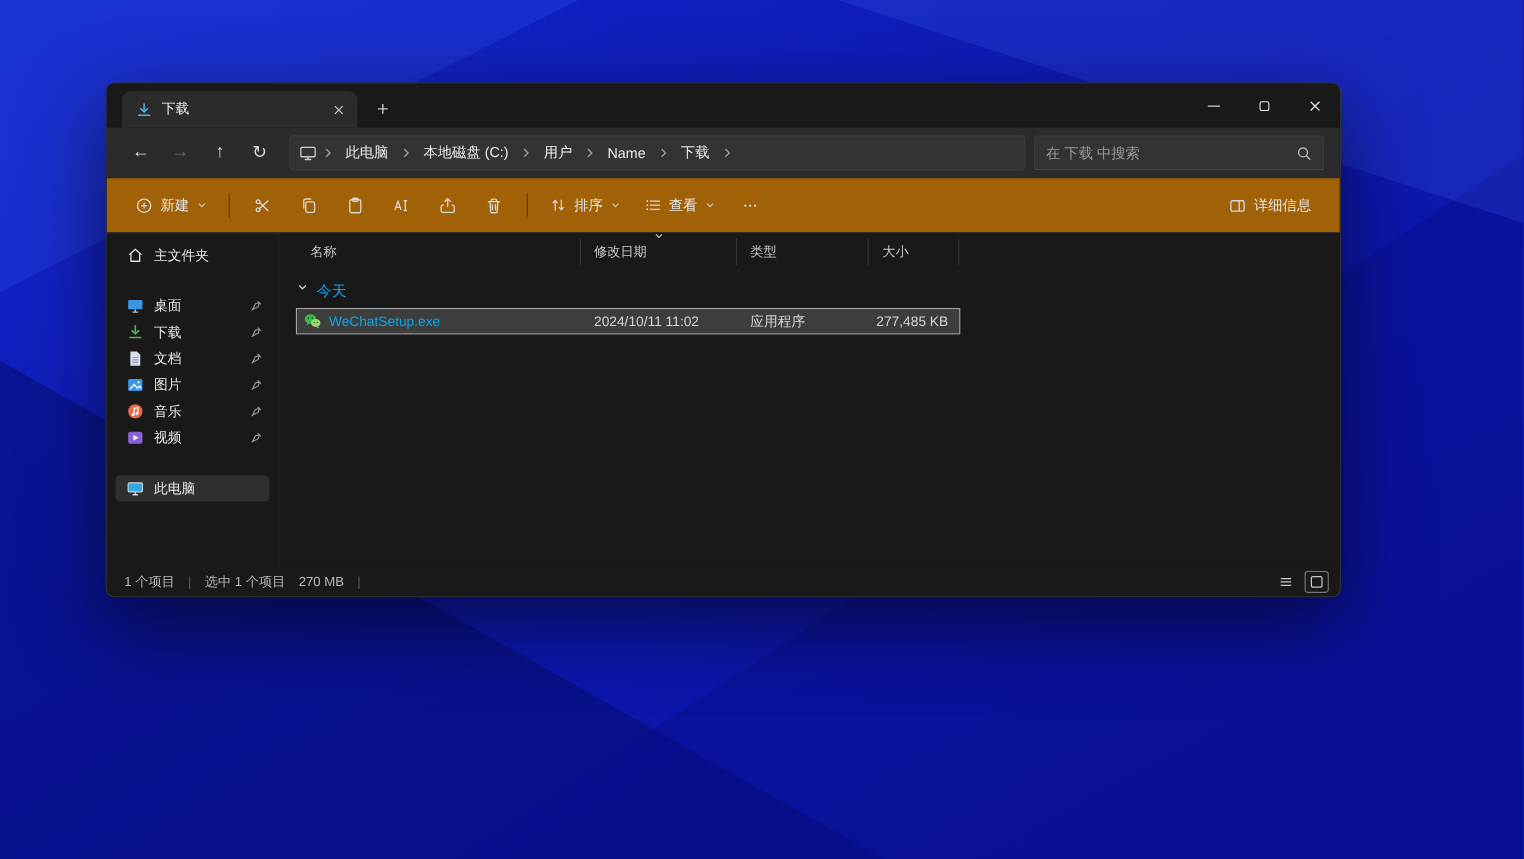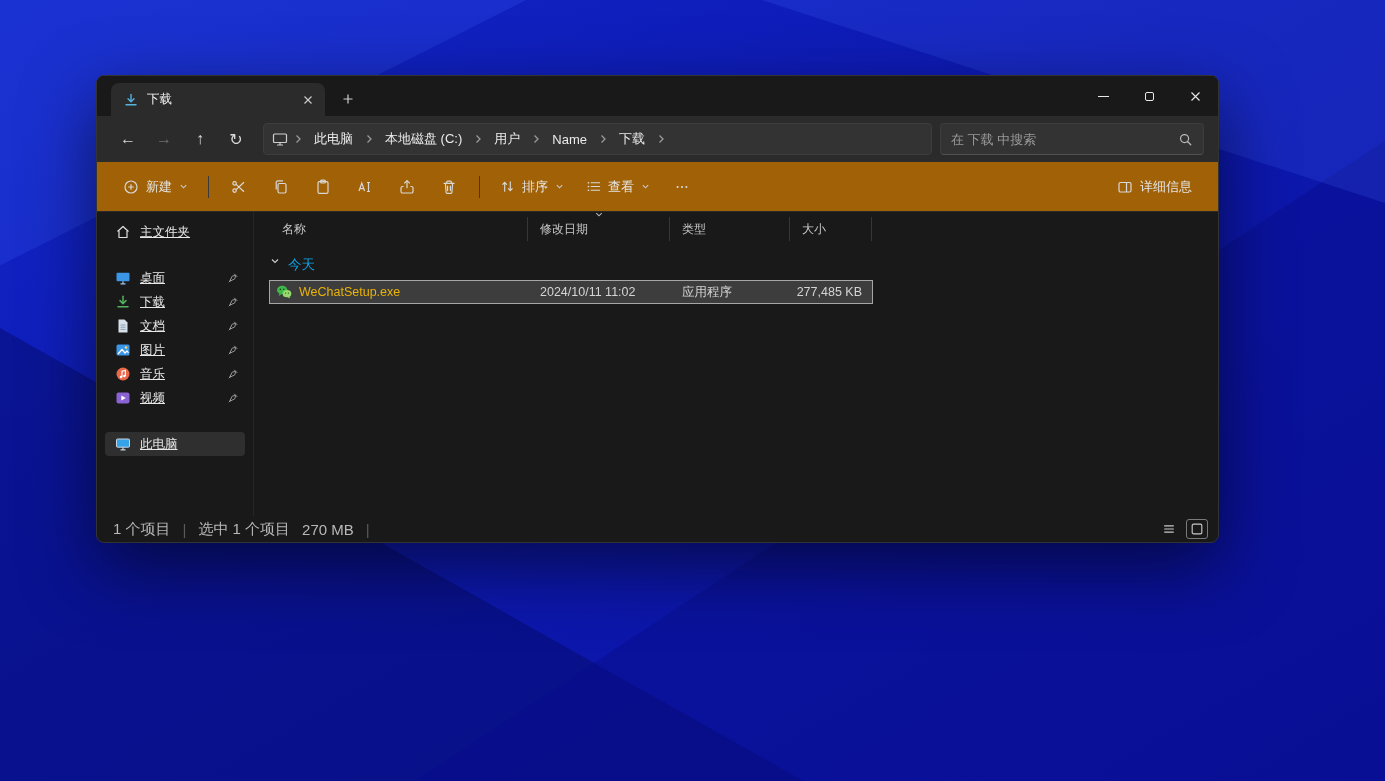--- a/index.html
+++ b/index.html
@@ -59,43 +59,43 @@
   .tbtn { display:flex; align-items:center; gap:7px; height:34px; padding:0 10px; border-radius:4px;
     color:#e4e4e4; font-size:13px; white-space:nowrap; }
   .tbtn.icononly { width:40px; justify-content:center; padding:0; }
   .tsep { width:1px; height:22px; background:#3a3a3a; margin:0 8px; }
   .tbtn.details { margin-left:auto;text-align:right; }
 
   
   .bodyrow { flex:1; display:flex; min-height:0; }
   .sidebar { width:157px; flex:0 0 auto; padding:8px 4px; border-right:1px solid #262626; overflow:hidden; }
   .side-item { height:24px; display:flex; align-items:center; gap:9px; padding:0 6px 0 10px;
-    margin:0 4px; border-radius:4px; font-size:12.5px; color:#e8e8e8; white-space:nowrap;text-decoration:underline; }
+    margin:0 4px; border-radius:4px; font-size:12.5px; color:#e8e8e8; white-space:nowrap; }
   .side-item.selected { background:#2f2f2f; }
   .side-item .sicon { width:16px; height:16px; flex:0 0 auto; display:flex; }
   .side-item .pin { margin-left:auto; display:flex; opacity:.85; }
   .side-gap { height:22px; }
 
   
   .content { flex:1; display:flex; flex-direction:column; min-width:0; background:#191919; }
   .colheaders { display:grid; grid-template-columns:258px 142px 120px 82px; height:34px; align-items:center;
     margin-left:16px; color:#c8c8c8; font-size:12px; flex:0 0 auto; }
   .colheaders .hcell { position:relative; height:24px; display:flex; align-items:center;
     padding-left:12px; border-right:1px solid #363636; }
   .sortchev { position:absolute; top:-7px; left:50%; transform:translateX(-50%); }
   .group-row { display:flex; gap:8px; margin:10px 0 7px 16px; font-size:13.5px; color:#0ea5e9; }
   .file-row { display:grid; grid-template-columns:258px 142px 120px 82px; width:602px; height:22px;
     align-items:center; margin-left:16px; background:#3d3d3d; outline:1px solid #a6a6a6; font-size:12.5px; color:#d4d4d4; }
-  .fcell-name { display:flex; align-items:center; gap:7px; padding-left:6px; color:#eab308; overflow:hidden; white-space:nowrap; }
+  .fcell-name { display:flex; align-items:center; gap:7px; padding-left:6px; color:#0ea5e9; overflow:hidden; white-space:nowrap; }
   .fcell { padding-left:12px; white-space:nowrap; }
   .fcell-size { text-align:right; padding-right:10px; white-space:nowrap; }
 
   
   .statusbar { height:26px; display:flex; align-items:center; gap:12px; padding:0 10px 0 16px;
-    font-size:15px; color:#b8b8b8; flex:0 0 auto; }
+    font-size:12px; color:#b8b8b8; flex:0 0 auto; }
   .sdiv { color:#5a5a5a; }
   .statusbar .viewtoggles { margin-left:auto; display:flex; gap:6px; align-items:center; }
   .vbtn { width:22px; height:20px; display:flex; align-items:center; justify-content:center; border-radius:3px; }
   .vbtn.active { border:1px solid #7a7a7a; }
 
   svg { display:block; }
 </style>
 </head>
 <body>
 

